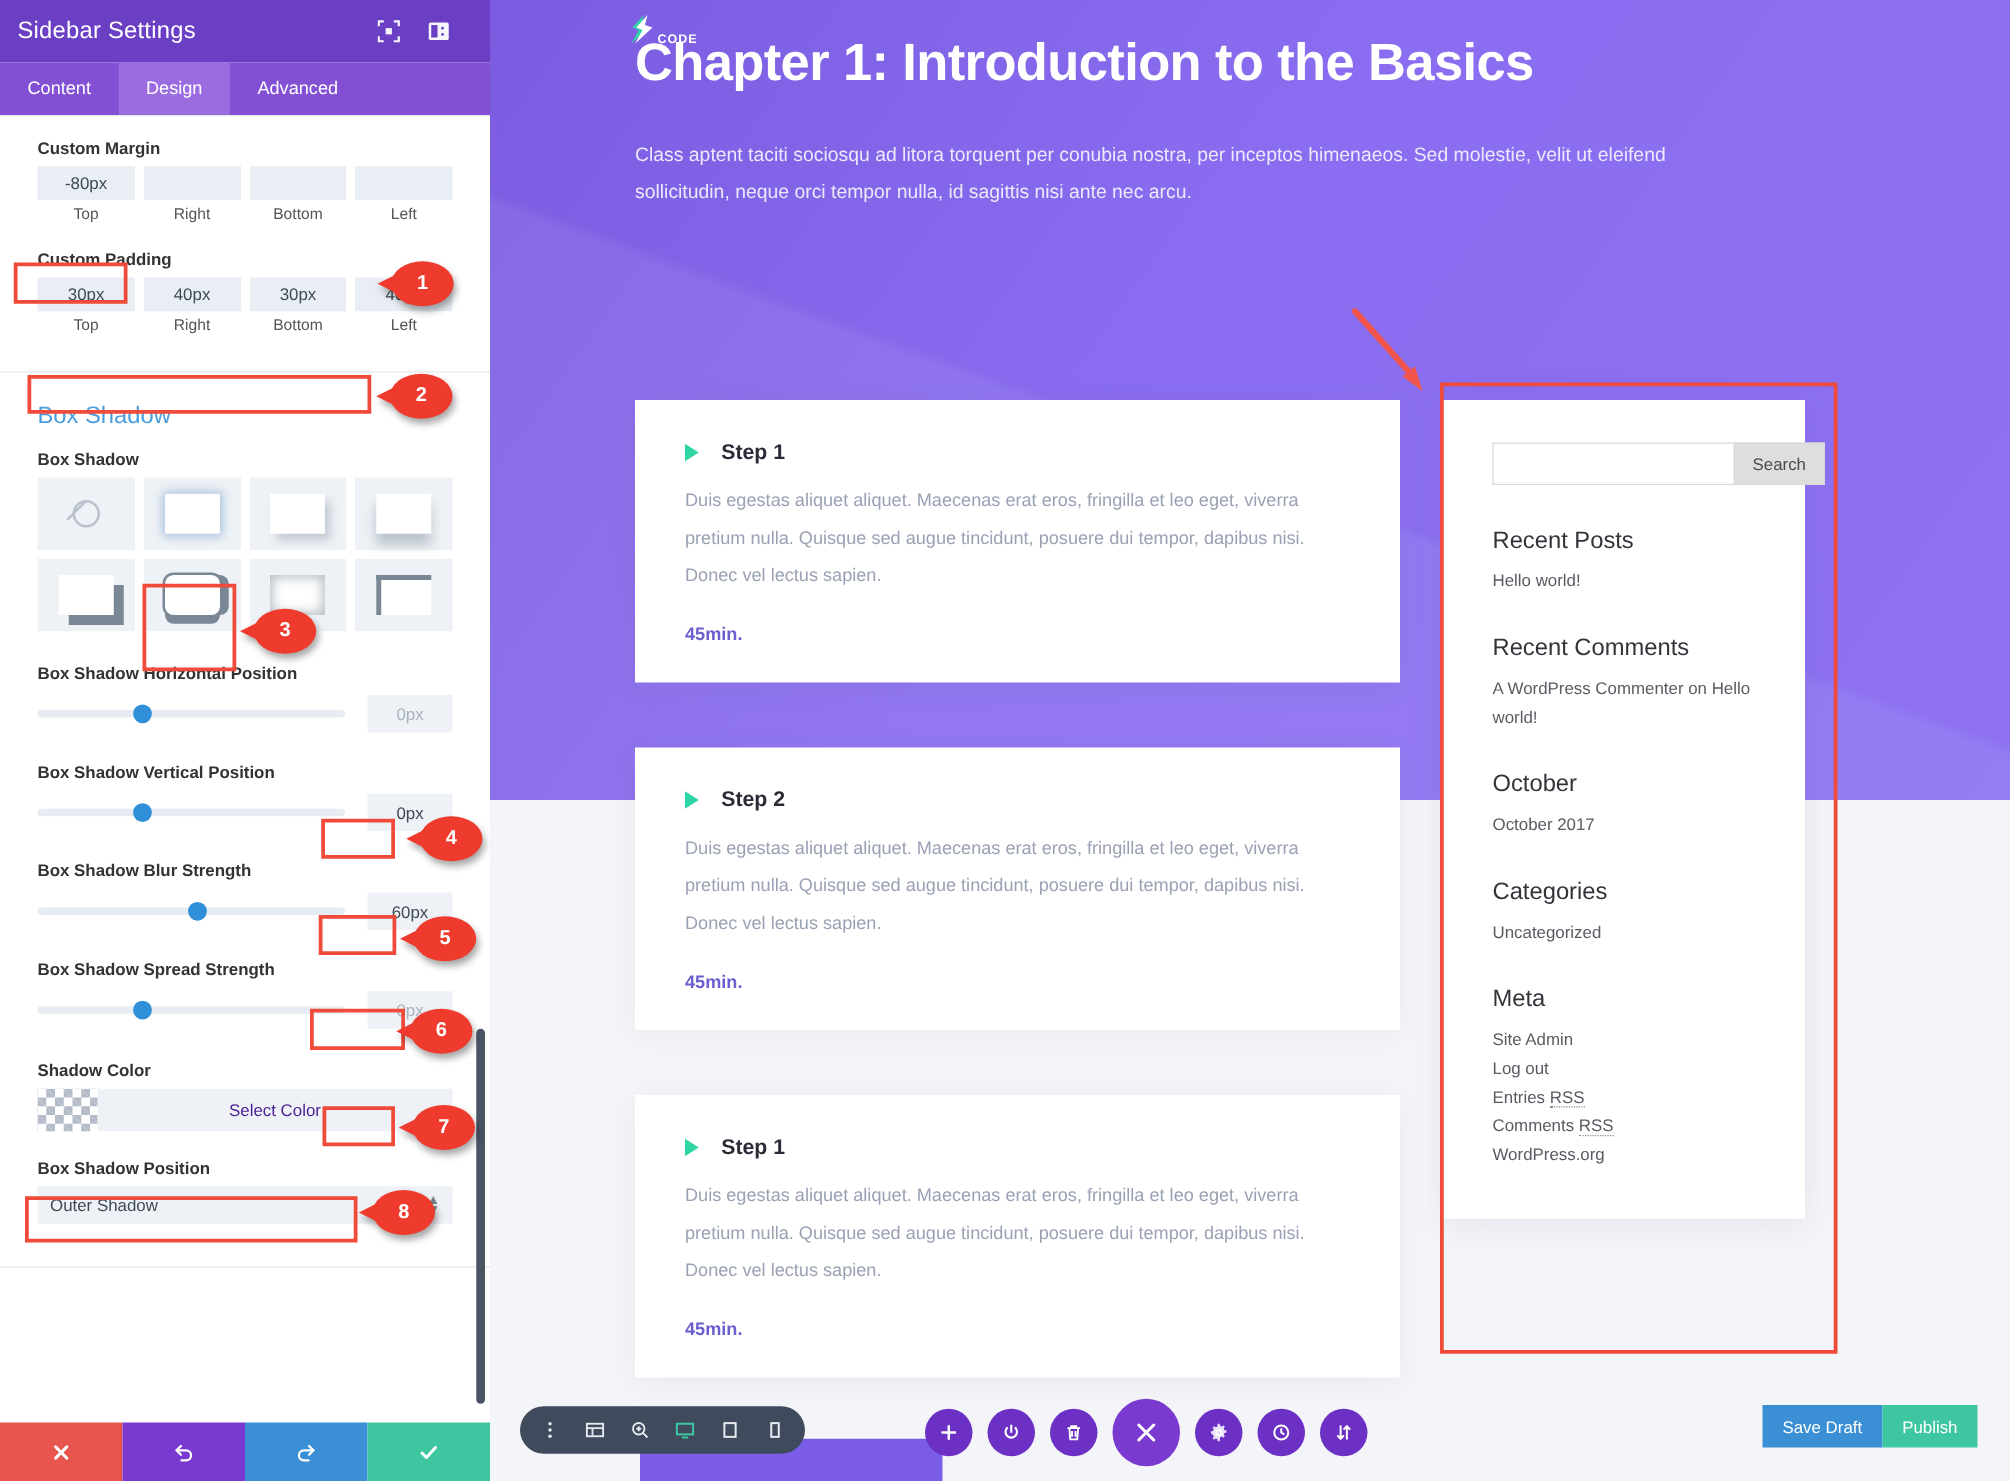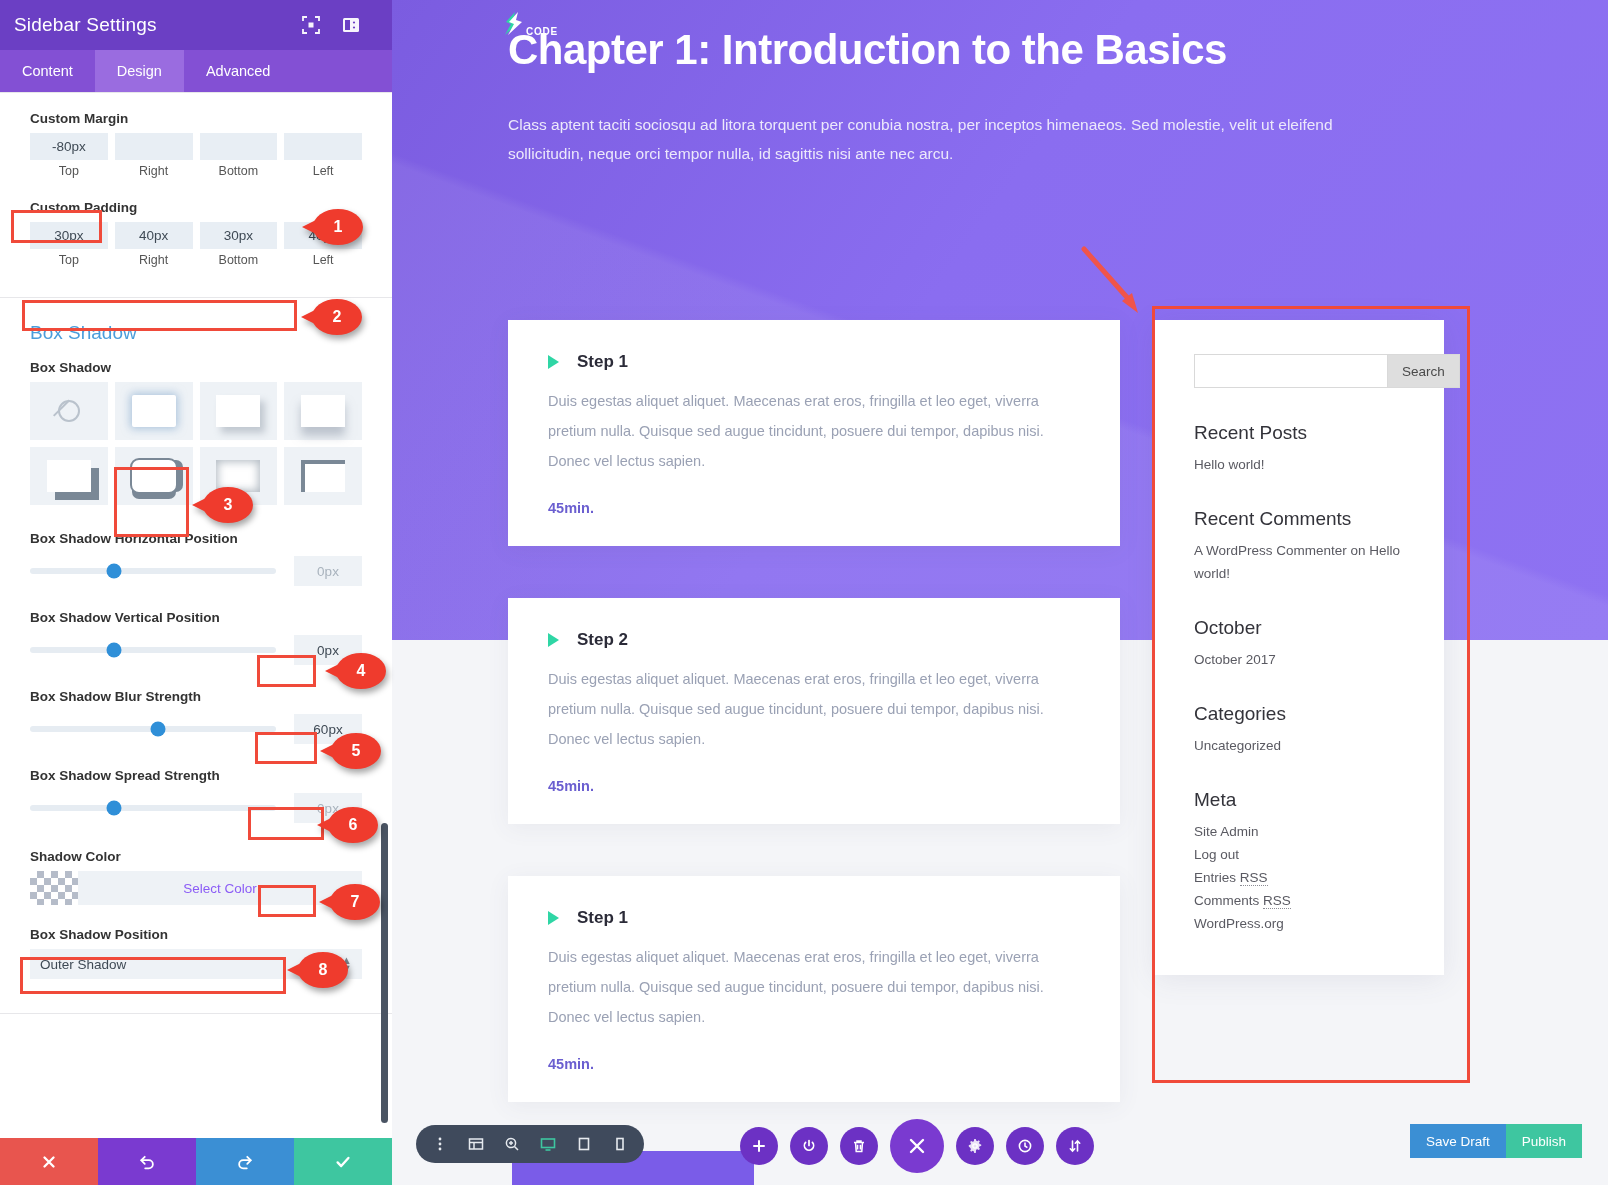--- a/index.html
+++ b/index.html
@@ -94,21 +94,21 @@
     position: relative;
   }
   .swatch {
     width: 48px; height: 34px;
     background-image:
       linear-gradient(45deg, #b5bcc9 25%, transparent 25%, transparent 75%, #b5bcc9 75%),
       linear-gradient(45deg, #b5bcc9 25%, transparent 25%, transparent 75%, #b5bcc9 75%);
     background-size: 14px 14px; background-position: 0 0, 7px 7px;
     background-color: #fff;
   }
-  .color-label { flex: 1; text-align: center; font-size: 13.5px; color: #8b5cf6; }
+  .color-label { flex: 1; text-align: center; font-size: 13.5px; color: #4c1d95; }
 
   .select-box {
     height: 30px; background: #eef2f6; display: flex; align-items: center;
     padding: 0 10px; justify-content: space-between; margin-top: 5px;
   }
   .select-text { font-size: 13.5px; color: #3f4a55; }
   .select-arrows { font-size: 11px; color: #7a838d; line-height: 8px; text-align: center;}
 
   
   .sp-scrollbar {

